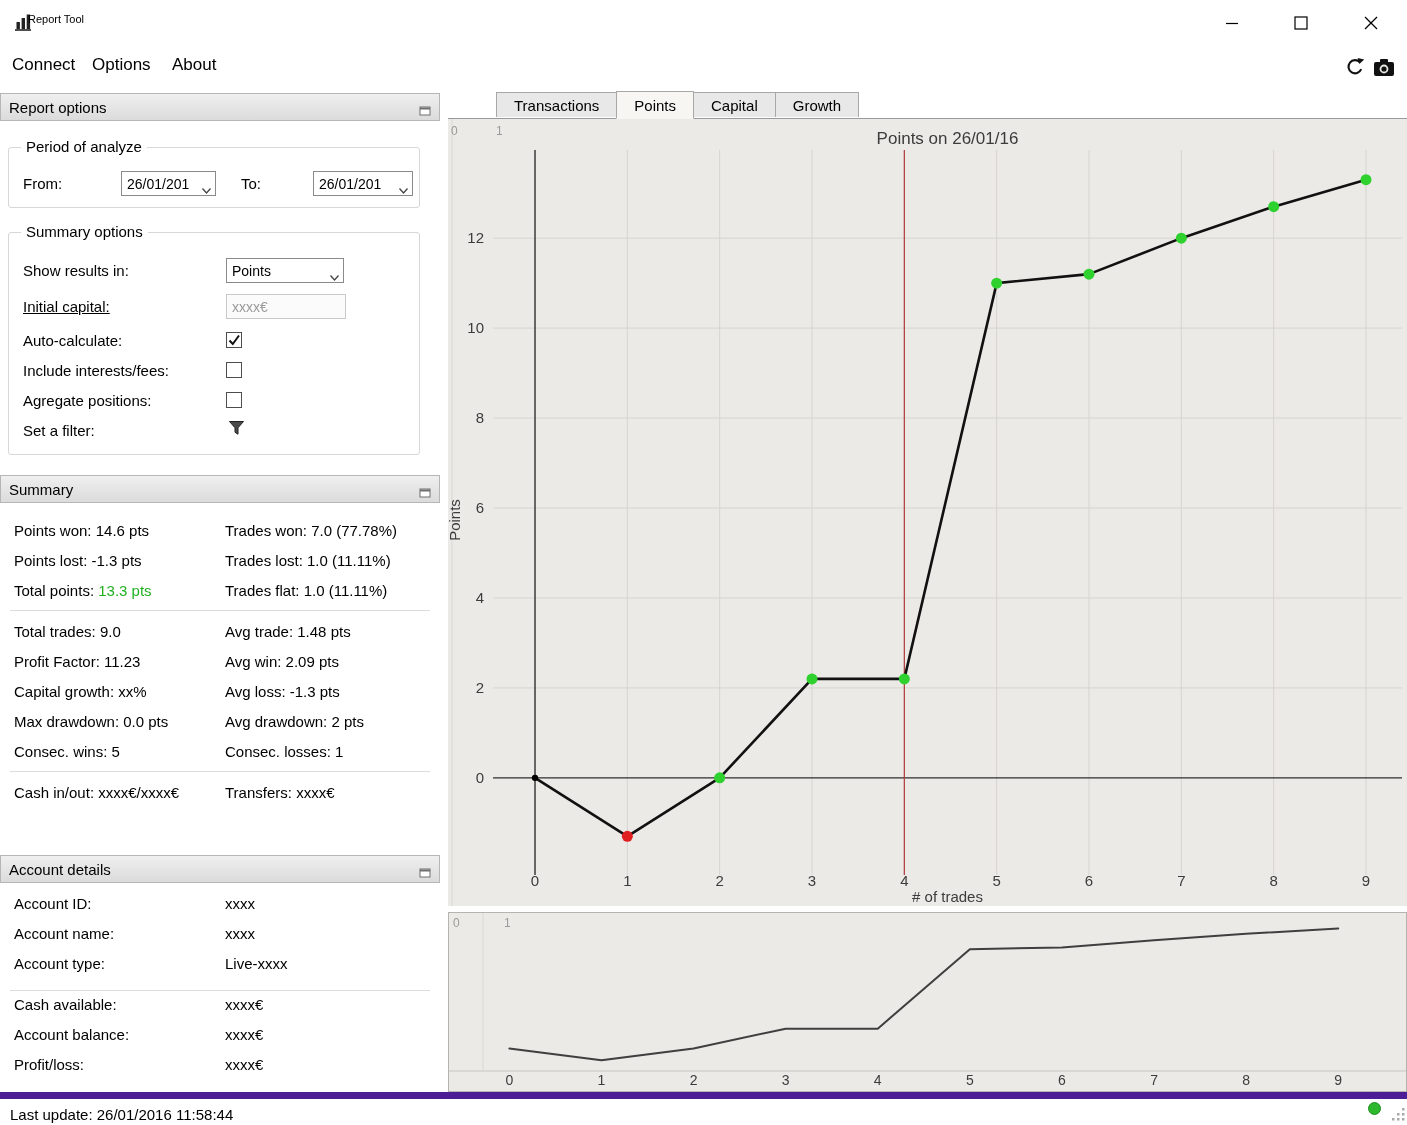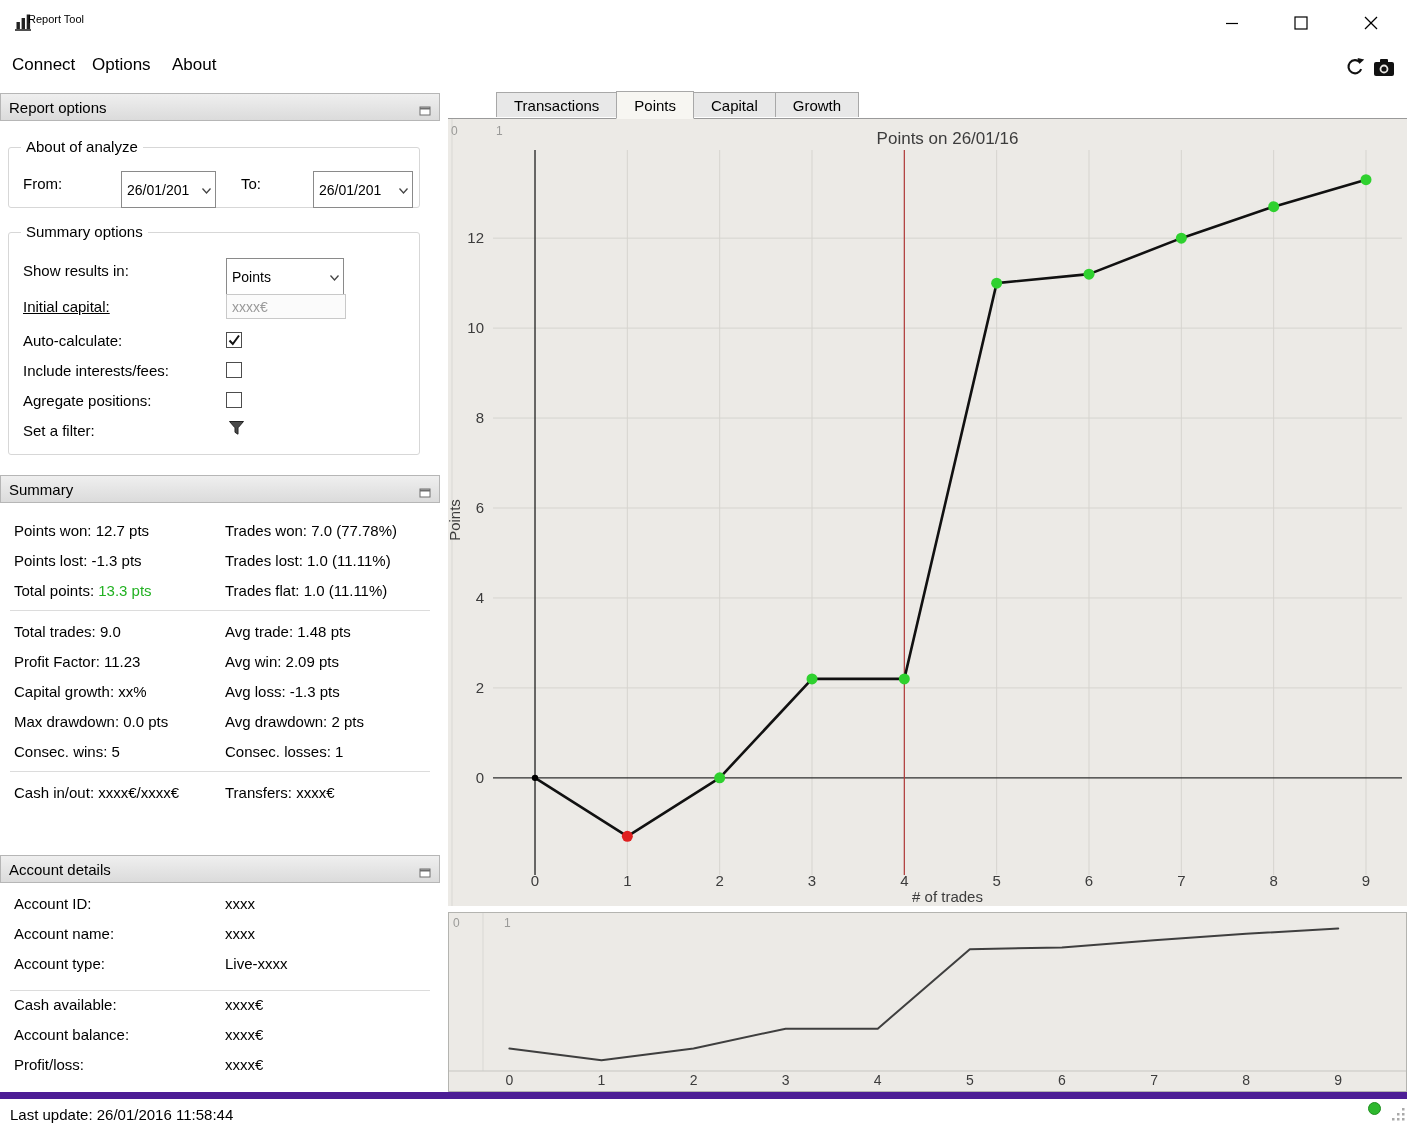--- a/index.html
+++ b/index.html
@@ -36,21 +36,21 @@
   .grp-title{position:absolute;top:-10px;left:12px;background:#fff;padding:0 5px;font-size:15px;}
   #grp-period{top:54px;height:61px;}
   #grp-sumopts{top:139px;height:223px;}
 
   .opt-row{position:absolute;left:14px;right:10px;height:25px;display:flex;align-items:center;}
   #row-from{top:23px;}
   #row-show{top:25px;}#row-capital{top:61px;text-decoration:underline;}
   #row-auto{top:95px;height:24px;}#row-fees{top:125px;height:24px;}#row-agg{top:155px;height:24px;}#row-filter{top:185px;height:24px;}
   .to-label{position:absolute;left:232px;top:27px;}
 
-  .combo{position:absolute;height:37px;background:#fff;border:1px solid #8a8a8a;box-sizing:border-box;
+  .combo{position:absolute;height:25px;background:#fff;border:1px solid #8a8a8a;box-sizing:border-box;
     font-size:14px;display:flex;align-items:center;padding:0 16px 0 5px;overflow:hidden;white-space:nowrap;}
   .combo .chev{position:absolute;right:4px;top:9px;}
   #combo-from{left:112px;top:23px;width:95px;}
   #combo-to{left:304px;top:23px;width:100px;}
   #combo-points{left:217px;top:25px;width:118px;}
 
   .text-input{position:absolute;left:217px;top:61px;width:120px;height:25px;box-sizing:border-box;
     border:1px solid #c9c9c9;background:#fbfbfb;font-family:"Liberation Sans",sans-serif;font-size:14px;padding:0 5px;color:#444;}
   .text-input::placeholder{color:#9a9a9a;}
 
@@ -143,21 +143,21 @@
     <span>Report options</span>
     <span class="float-btn">
       <svg width="13" height="11">
           <rect x="1" y="2" width="10" height="8" fill="#fff" stroke="#6e6e6e"></rect>
           <line x1="1" y1="3.5" x2="11" y2="3.5" stroke="#6e6e6e" stroke-width="2"></line>
         </svg>
     </span>
   </div>
 
   <div class="grp" id="grp-period">
-    <span class="grp-title">About of analyze</span>
+    <span class="grp-title">Period of analyze</span>
     <div class="opt-row" id="row-from">
       <span>From:</span>
     </div>
     <div class="combo" id="combo-from">
       <span>26/01/201</span>
       <span class="chev">
         <svg width="9" height="6">
             <polyline points="0.5,0.5 4.5,5 8.5,0.5" fill="none" stroke="#444" stroke-width="1.3"></polyline>
           </svg>
       </span>
@@ -226,21 +226,21 @@
     <span>Summary</span>
     <span class="float-btn">
       <svg width="13" height="11">
           <rect x="1" y="2" width="10" height="8" fill="#fff" stroke="#6e6e6e"></rect>
           <line x1="1" y1="3.5" x2="11" y2="3.5" stroke="#6e6e6e" stroke-width="2"></line>
         </svg>
     </span>
   </div>
   <div class="sec-body">
     <div class="sum-row">
-      <span class="c1">Points won: 12.7 pts</span>
+      <span class="c1">Points won: 14.6 pts</span>
       <span class="c2">Trades won: 7.0 (77.78%)</span>
     </div>
     <div class="sum-row">
       <span class="c1">Points lost: -1.3 pts</span>
       <span class="c2">Trades lost: 1.0 (11.11%)</span>
     </div>
     <div class="sum-row">
       <span class="c1"><span>Total points: </span><span class="green">13.3 pts</span></span>
       <span class="c2">Trades flat: 1.0 (11.11%)</span>
     </div>

